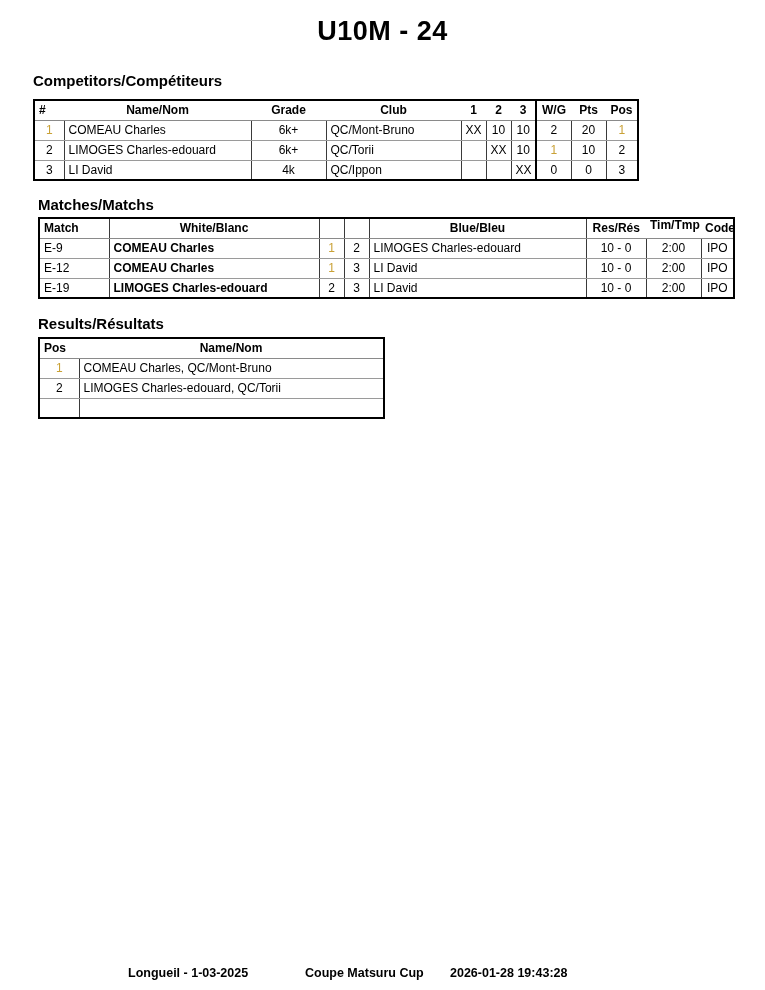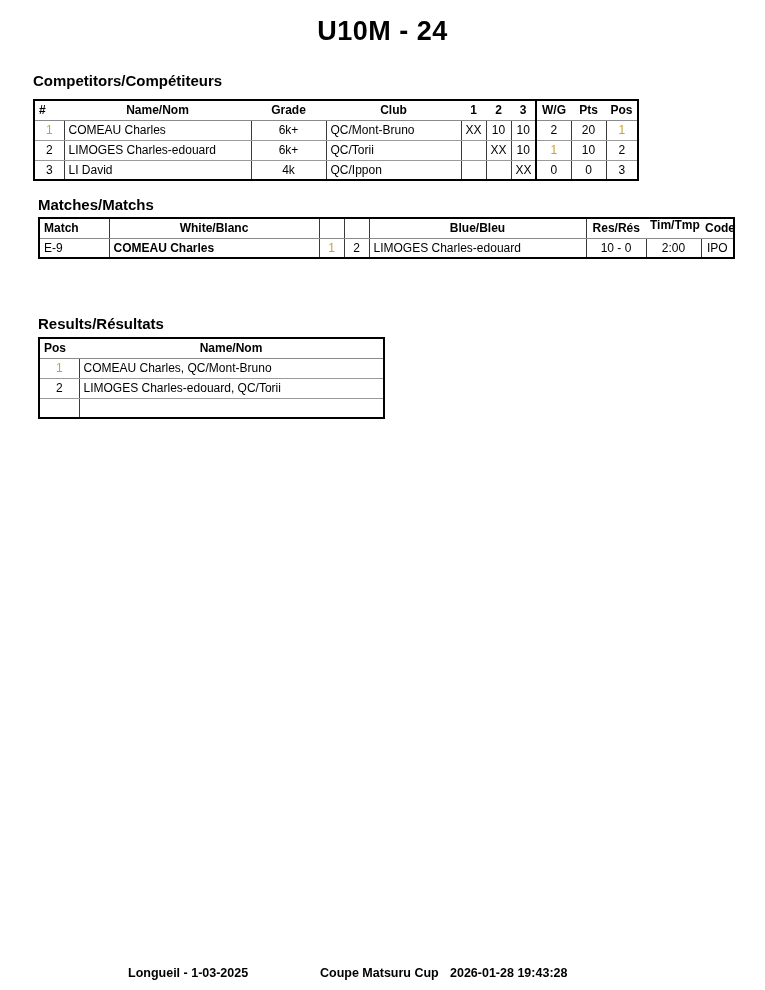--- a/index.html
+++ b/index.html
@@ -38,21 +38,21 @@
   .grid th.hv { border-left:1px solid #3a3a3a; }           
   .al { text-align:left; }
   .ac { text-align:center; }
   .b  { font-weight:bold; }
   #competitors-table { left:33px; top:99px;  width:604px; }
   #matches-table     { left:38px; top:217px; width:695px; }
   #results-table     { left:38px; top:337px; width:345px; }
   .raised { position:relative; top:-3px; }
   .footer-item { position:absolute; top:966px; font-size:12.5px; font-weight:bold; white-space:nowrap;padding-left:18px; }
   #footer-location { left:110px; }
-  #footer-event    { left:302px; }
+  #footer-event    { left:287px; }
   #footer-printed  { left:432px; }
 </style>
 </head>
 <body>
 
 <div class="page">
 
   <div class="title">U10M - 24</div>
 
   <div class="sec-heading" id="comp-heading">Competitors/Compétiteurs</div>
@@ -149,20 +149,40 @@
     <tr>
       <td class="al">E-9</td>
       <td class="al b">COMEAU Charles</td>
       <td class="ac numcell" style="color: rgb(201, 161, 54);">1</td>
       <td class="ac numcell">2</td>
       <td class="al">LIMOGES Charles-edouard</td>
       <td class="ac">10 - 0</td>
       <td class="ac">2:00</td>
       <td class="ac">IPO</td>
     </tr>
+    <tr>
+      <td class="al">E-12</td>
+      <td class="al b">COMEAU Charles</td>
+      <td class="ac numcell" style="color: rgb(201, 161, 54);">1</td>
+      <td class="ac numcell">3</td>
+      <td class="al">LI David</td>
+      <td class="ac">10 - 0</td>
+      <td class="ac">2:00</td>
+      <td class="ac">IPO</td>
+    </tr>
+    <tr>
+      <td class="al">E-19</td>
+      <td class="al b">LIMOGES Charles-edouard</td>
+      <td class="ac numcell">2</td>
+      <td class="ac numcell">3</td>
+      <td class="al">LI David</td>
+      <td class="ac">10 - 0</td>
+      <td class="ac">2:00</td>
+      <td class="ac">IPO</td>
+    </tr>
   </tbody>
     </table>
 
   <div class="sec-heading" id="res-heading">Results/Résultats</div>
 
   <table class="grid" id="results-table">
     <colgroup>
       <col style="width:40px">
         <col style="width:305px">
     </colgroup>

